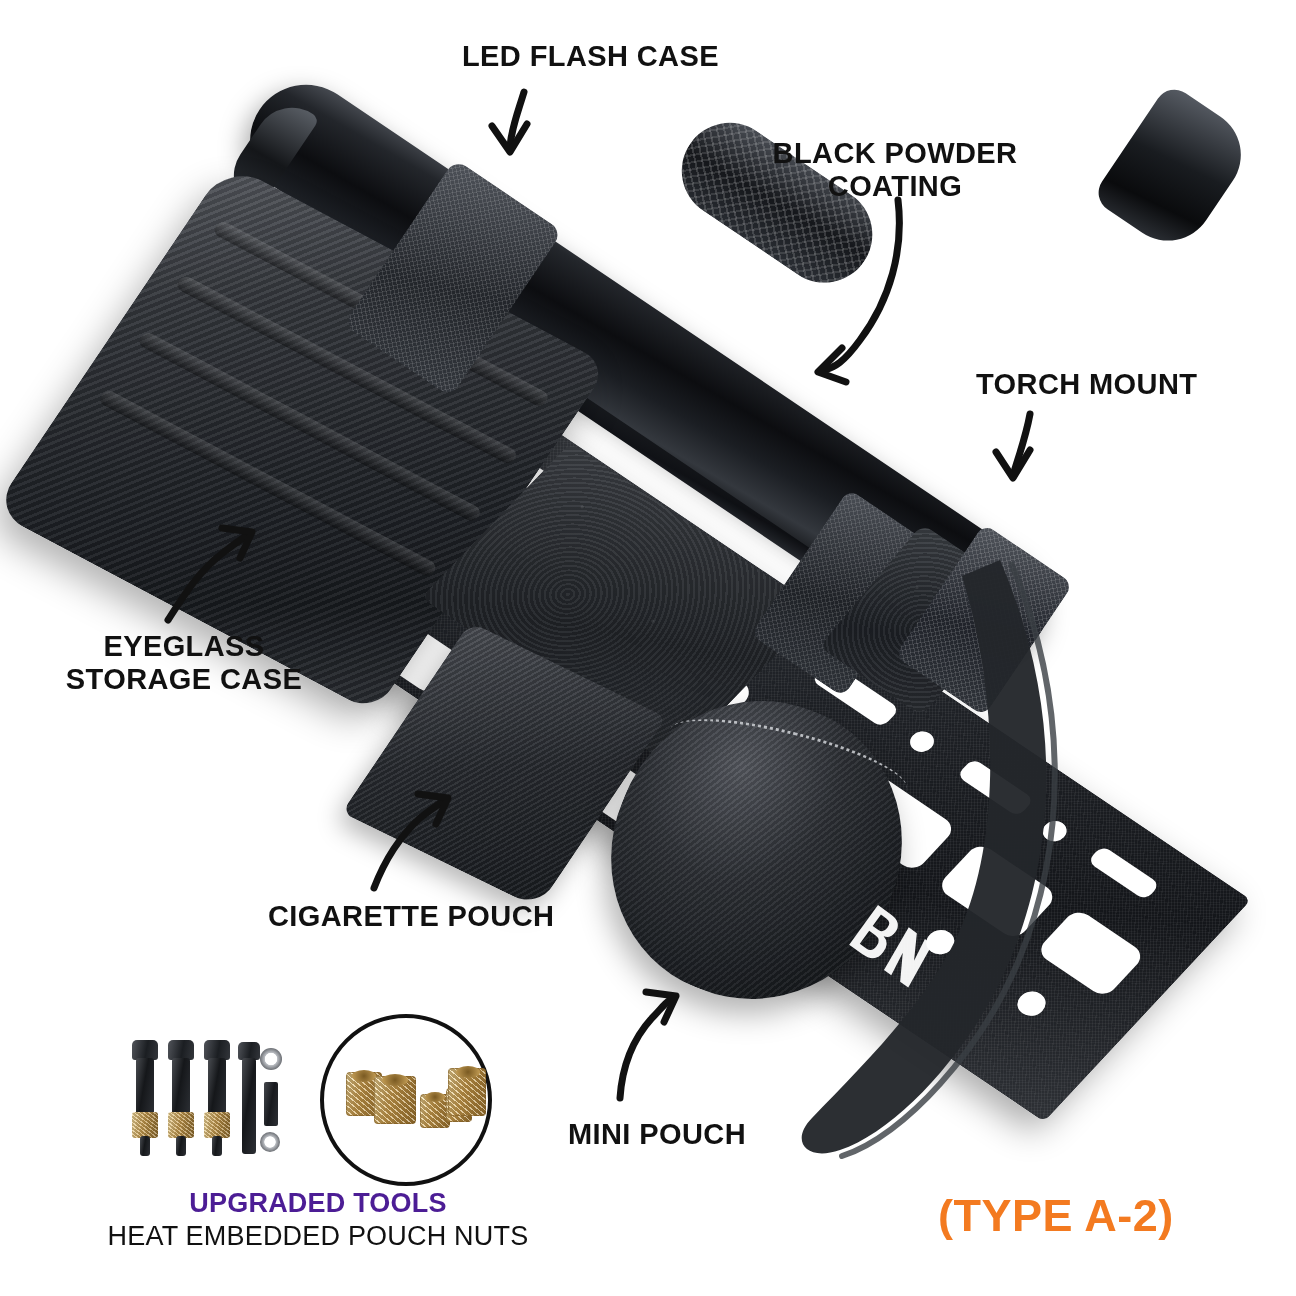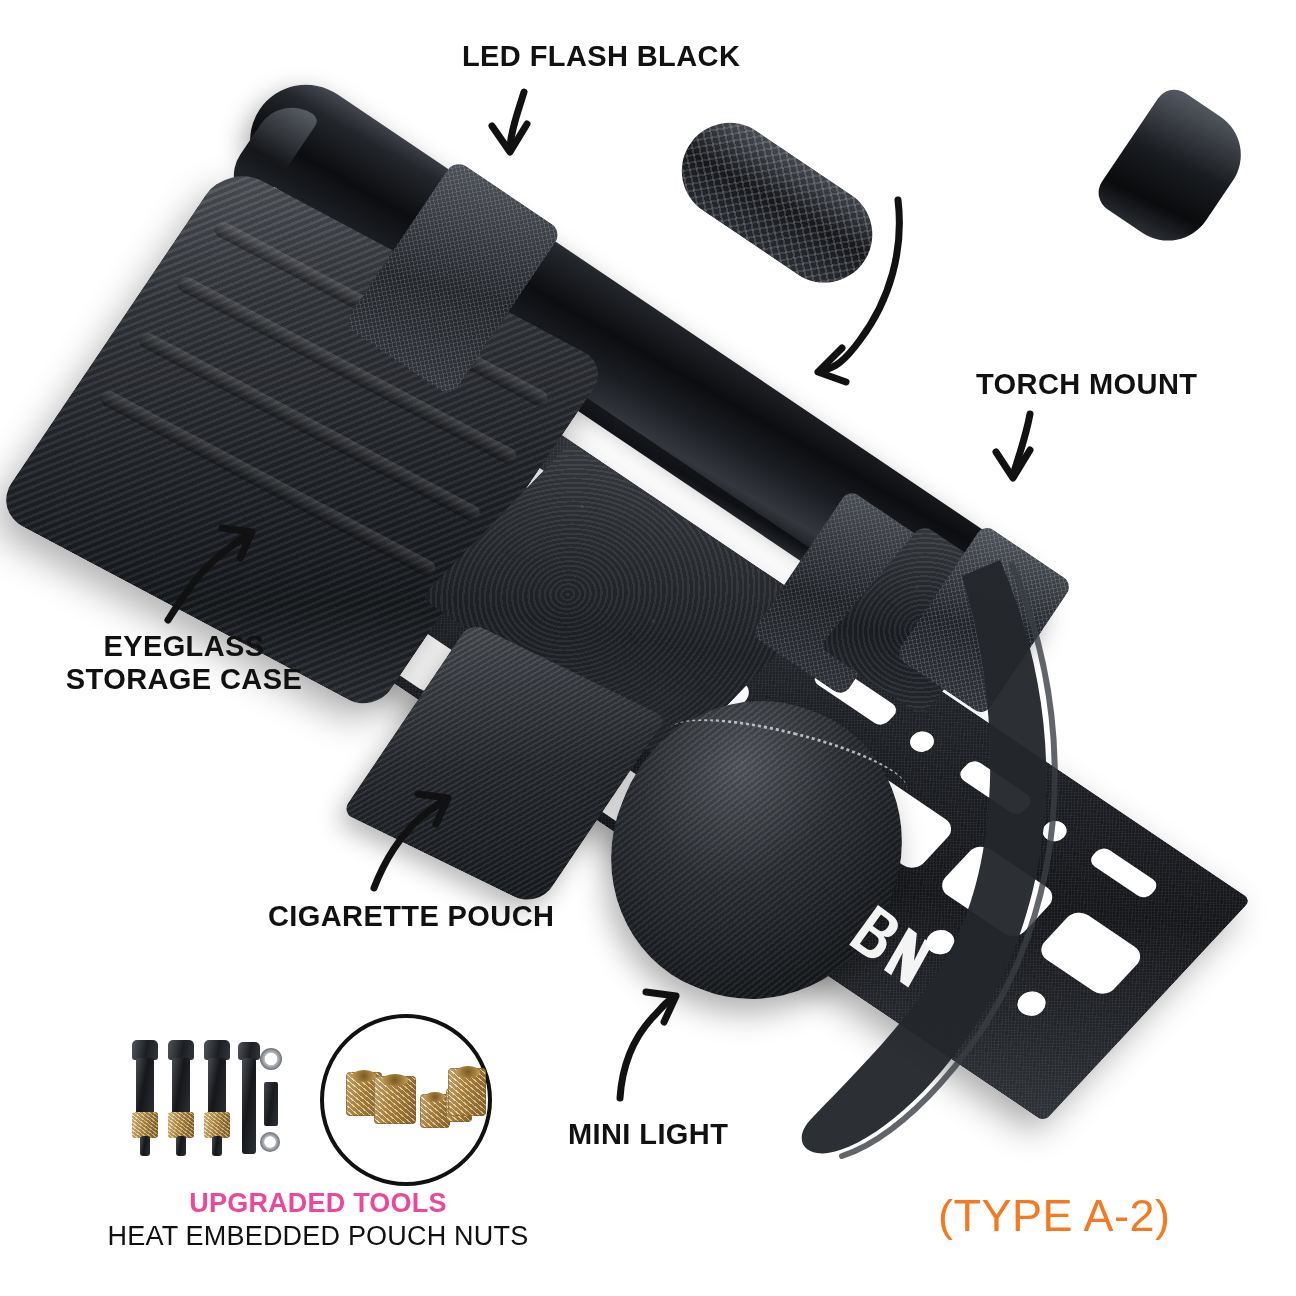--- a/index.html
+++ b/index.html
@@ -24,25 +24,25 @@
   }
   .lbl-led       { left:462px; top:40px;  font-size:29px; }
   .lbl-powder    { left:760px; top:137px; font-size:29px; width:270px; }
   .lbl-torch     { left:976px; top:368px; font-size:29px; }
   .lbl-eyeglass  { left:64px;  top:630px; font-size:29px; width:240px; }
   .lbl-cig       { left:268px; top:900px; font-size:29px; }
   .lbl-mini      { left:568px; top:1118px; font-size:29px; }
 
   .lbl-type {
     position:absolute; left:938px; top:1190px;
-    font-size:45px; font-weight:normal; letter-spacing:0.5px;
+    font-size:45px; font-weight:bold; letter-spacing:0.5px;
   }
 
   .tools-caption { position:absolute; left:62px; top:1188px; width:512px; text-align:center; }
-  .tools-caption .line1 { font-size:27px; font-weight:bold; letter-spacing:0.2px; color:#ec4899; }
+  .tools-caption .line1 { font-size:27px; font-weight:bold; letter-spacing:0.2px; color:#4c1d95; }
   .tools-caption .line2 { font-size:27px; font-weight:normal; letter-spacing:0.2px; color:#111; margin-top:2px; }
 
   
   .vec { position:absolute; inset:0; width:1296px; height:1296px; pointer-events:none; }
 
   
   .photo { position:absolute; left:0; top:0; width:1296px; height:1296px; }
 
   .pc { position:absolute; }
 
@@ -373,31 +373,33 @@
       <path d="M222 528 L252 532 L240 558"></path>
 
       <path name="cig" d="M374 888 C384 862 398 838 420 818 C430 810 436 806 442 802"></path>
       <path d="M418 794 L448 798 L436 824"></path>
 
       <path d="M620 1098 C622 1068 632 1040 652 1018 C660 1010 664 1004 670 1000"></path>
       <path d="M646 992 L676 996 L664 1022"></path>
     </g>
   </svg>
 
-  <div class="label lbl-led">LED FLASH BLACK</div>
-
+  <div class="label lbl-led">LED FLASH CASE</div>
+
+  <div class="label lbl-powder">BLACK POWDER
+COATING</div>
 
   <div class="label lbl-torch">TORCH MOUNT</div>
 
   <div class="label lbl-eyeglass">EYEGLASS
 STORAGE CASE</div>
 
   <div class="label lbl-cig">CIGARETTE POUCH</div>
 
-  <div class="label lbl-mini">MINI LIGHT</div>
+  <div class="label lbl-mini">MINI POUCH</div>
 
   <div class="tools-caption">
     <div class="line1">UPGRADED TOOLS</div>
     <div class="line2">HEAT EMBEDDED POUCH NUTS</div>
   </div>
 
   <div class="lbl-type" style="color: rgb(243, 122, 32);">(TYPE A-2)</div>
 
 </div>
 

